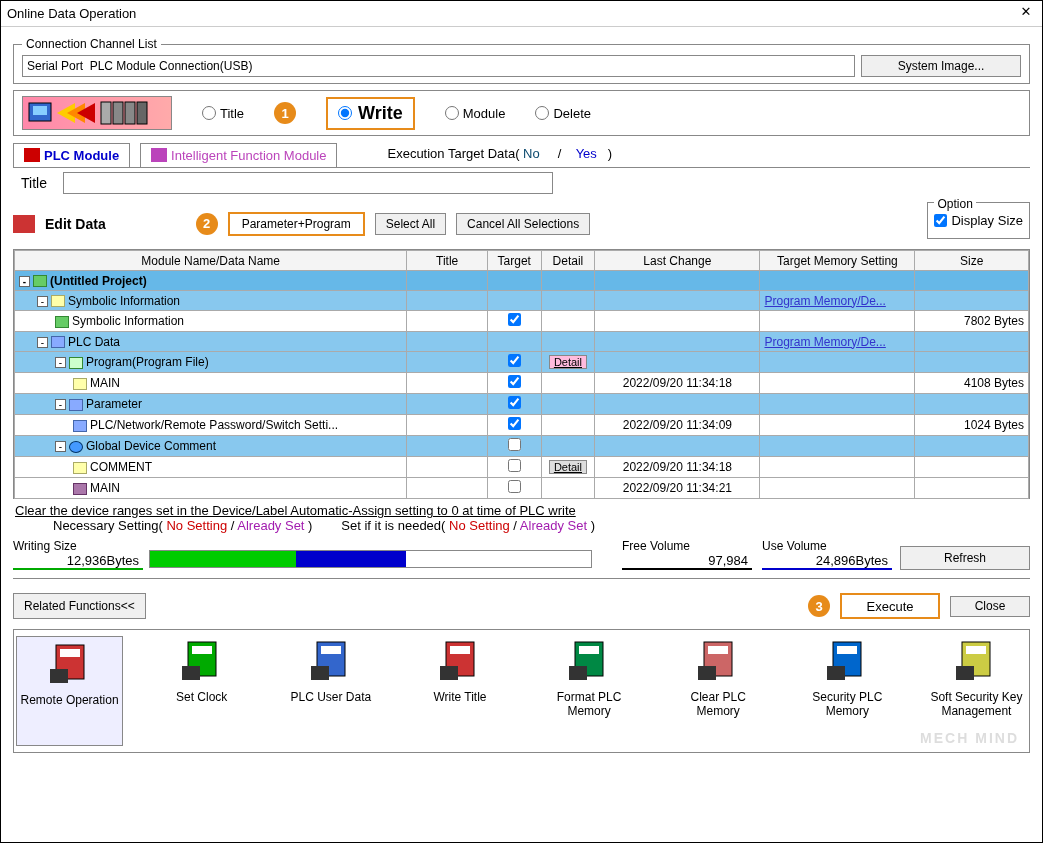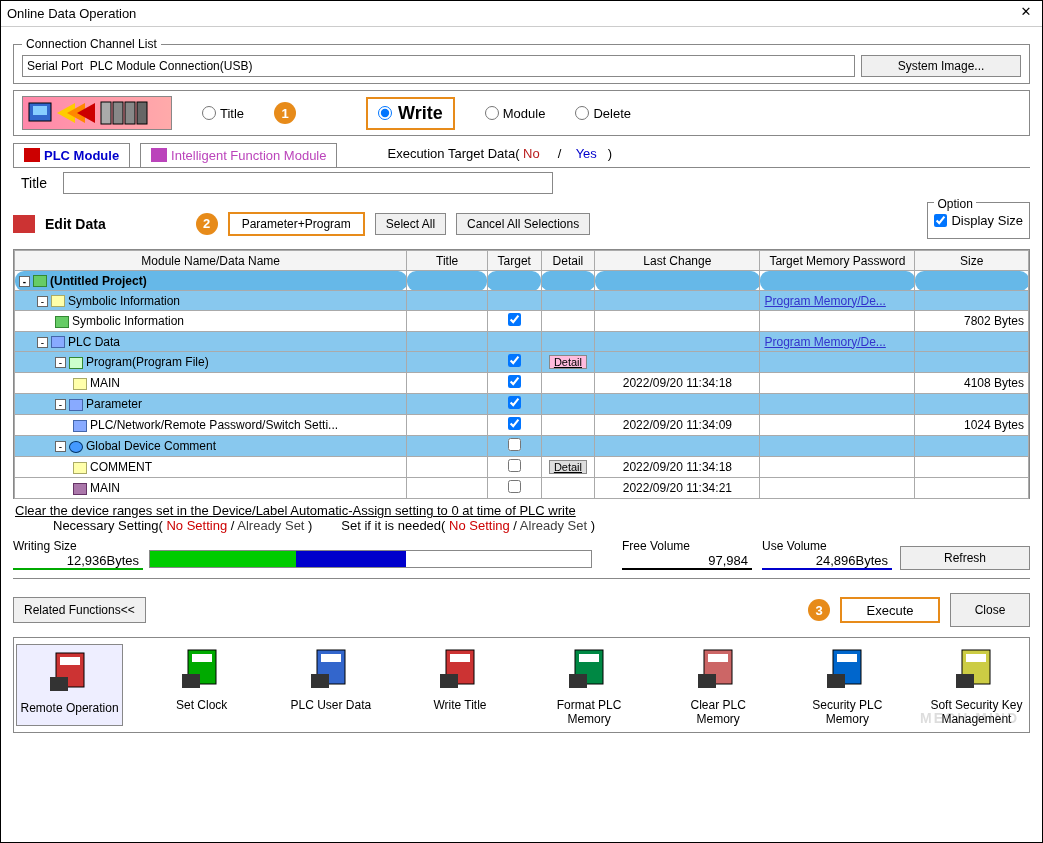--- a/index.html
+++ b/index.html
@@ -14,32 +14,32 @@
 legend { font-size: 12px; padding: 0 4px; }
 
 .channel-row { display: flex; gap: 6px; }
 .channel-input { flex: 1; height: 22px; border: 1px solid #888; padding: 2px 4px; font-size: 12px; background: #fff; }
 .btn { height: 22px; padding: 0 10px; border: 1px solid #888; background: #f0f0f0; font-size: 12px; cursor: pointer; }
 .system-image-btn { width: 160px; }
 
 .op-row { display: flex; align-items: center; border: 1px solid #888; padding: 4px 8px; gap: 30px; height: 46px; margin-bottom: 4px; }
 .op-row label { display: flex; align-items: center; gap: 4px; font-size: 13px; }
 .op-row input[type=radio] { width: 14px; height: 14px; }
-.write-box { border: 2px solid #e78b1a; padding: 4px 10px; font-size: 18px; font-weight: bold; display: flex; align-items: center; gap: 6px; margin-left: 40px; }
+.write-box { border: 2px solid #e78b1a; padding: 4px 10px; font-size: 18px; font-weight: bold; display: flex; align-items: center; gap: 6px; }
 .num-badge { width: 22px; height: 22px; border-radius: 50%; background: #e78b1a; color: #fff; display: inline-flex; align-items: center; justify-content: center; font-size: 13px; font-weight: bold; }
 
 .transfer-img { width: 150px; height: 34px; background: linear-gradient(90deg,#f8a,#faa); border: 1px solid #888; display: flex; align-items: center; justify-content: center; }
 .transfer-img svg { width: 140px; height: 28px; }
 
 .tabs-row { display: flex; align-items: center; gap: 10px; border-bottom: 1px solid #888; height: 28px; position: relative; margin-bottom: 4px; }
 .tab { display: flex; align-items: center; gap: 4px; padding: 4px 10px; border: 1px solid #888; border-bottom: none; background: #fff; font-size: 13px; position: relative; top: 1px; }
 .tab.active { font-weight: bold; color: #00c; }
 .tab .tab-icon { width: 16px; height: 14px; background: #c00; display: inline-block; }
 .exec-target { font-size: 13px; margin-left: 40px; }
-.exec-target .no { color: #b91c1c; }
+.exec-target .no { color: #0c4a6e; }
 .exec-target .yes { color: #00c; }
 
 .title-row { display: flex; align-items: center; gap: 16px; margin: 4px 0 8px 8px; }
 .title-row .lbl { font-size: 14px; }
 .title-input { width: 490px; height: 22px; border: 1px solid #888; background: #fff; }
 
 .edit-row { display: flex; align-items: center; gap: 10px; margin-bottom: 4px; }
 .edit-icon { width: 22px; height: 18px; background: #c33; display: inline-block; }
 .edit-lbl { font-size: 14px; font-weight: bold; }
 .param-btn { border: 2px solid #e78b1a; height: 24px; padding: 0 12px; background: #fff; font-size: 12px; }
@@ -53,59 +53,59 @@
 .grid th, .grid td { border: 1px solid #aaa; font-size: 12px; padding: 2px 4px; height: 20px; overflow: hidden; white-space: nowrap; text-overflow: ellipsis; }
 .grid th { background: #f4f4f4; font-weight: normal; text-align: center; }
 .grid .col-name { width: 380px; }
 .grid .col-title { width: 78px; }
 .grid .col-target { width: 52px; text-align: center; }
 .grid .col-detail { width: 52px; text-align: center; }
 .grid .col-change { width: 160px; text-align: center; }
 .grid .col-mem { width: 150px; }
 .grid .col-size { width: 110px; text-align: right; }
 .grid tr.sel td { background: #88c8ee; }
-.grid tr.sel-hdr td { background: #66b8e8; font-weight: bold; border-radius: 9px; }
+.grid tr.sel-hdr td { background: #66b8e8; font-weight: bold; }
 .grid td.name-cell { padding-left: 4px; }
 .tree-indent { display: inline-block; }
 .tree-box { display: inline-block; width: 11px; height: 11px; border: 1px solid #666; text-align: center; line-height: 9px; font-size: 10px; margin-right: 3px; background: #fff; }
 .row-icon { display: inline-block; width: 14px; height: 12px; background: #c33; vertical-align: middle; margin-right: 3px; border:1px solid #800; }
 .row-icon.doc { background: #ffa; border-color: #aa6; }
 .row-icon.gear { background: #8af; border-color: #46a; }
 .row-icon.chip { background: #6c6; border-color: #383; }
 .row-icon.mem { background: #a7a; border-color: #636; }
 .row-icon.globe { background: #49f; border-radius: 50%; border-color: #036; }
 .row-icon.prog { background: #cfc; border-color: #383; }
 .memlink { color: #33c; text-decoration: underline; }
 .detail-btn { background: #fbd; border: 1px solid #888; font-size: 11px; padding: 0 4px; text-decoration: underline; }
 .detail-btn.gray { background: #ddd; }
 
 .clear-note { font-size: 13px; margin: 4px 2px 0; text-decoration: underline; }
 .setting-line { font-size: 13px; margin: 0 0 6px 40px; }
 .setting-line .ns { color: #c00; }
-.setting-line .as { color: #404040; }
+.setting-line .as { color: #a21caf; }
 
 .vol-row { display: flex; align-items: flex-end; gap: 0; border-bottom: 1px solid #888; padding-bottom: 8px; margin-top: 6px; }
 .vol-block { text-align: right; }
 .vol-block .vl { font-size: 12px; display: block; text-align: left; }
 .vol-block .vv { font-size: 13px; border-bottom: 2px solid #0a0; padding: 0 4px; display: inline-block; min-width: 130px; text-align: right; }
 .vol-block.free .vv { border-bottom-color: #000; }
 .vol-block.use .vv { border-bottom-color: #00c; }
 .cap-bar { flex: 1; height: 18px; border: 1px solid #888; margin: 0 30px 2px 6px; position: relative; align-self: flex-end; background: #fff; }
 .cap-bar .seg { position: absolute; top: 0; bottom: 0; }
 .seg.g { left: 0; width: 33%; background: #0c0; }
 .seg.b { left: 33%; width: 25%; background: #00c; }
 .refresh-btn { width: 130px; height: 24px; margin-left: 8px; }
 
 .exec-row { display: flex; align-items: center; gap: 10px; margin: 14px 0 10px; }
 .exec-row .spacer { flex: 1; }
 .execute-btn { border: 2px solid #e78b1a; width: 100px; height: 26px; background: #fff; font-size: 13px; }
-.close-btn { width: 80px; height: 34px; }
+.close-btn { width: 80px; height: 21px; }
 .related-btn { height: 26px; padding: 0 10px; }
 
-.func-strip { border: 1px solid #888; padding: 6px 2px 6px; display: flex; gap: 28px; height: 96px; background: #fff; position: relative; overflow: hidden; }
+.func-strip { border: 1px solid #888; padding: 6px 2px 6px; display: flex; gap: 28px; height: 124px; background: #fff; position: relative; overflow: hidden; }
 .func-item { width: 110px; text-align: center; font-size: 12px; }
 .func-item .fic { width: 48px; height: 48px; margin: 0 auto 6px; display: flex; align-items: center; justify-content: center; }
 .func-item.sel { border: 1px solid #888; background: #eef; padding: 2px; width: 116px; }
 
 .watermark { position: absolute; right: 10px; bottom: 6px; font-size: 14px; color: rgba(120,120,120,0.25); letter-spacing: 2px; font-weight: bold; }
 </style>
 </head>
 <body>
 
 <div class="titlebar">
@@ -207,21 +207,21 @@
           <col class="col-mem">
           <col class="col-size">
       </colgroup>
       <thead>
         <tr>
           <th>Module Name/Data Name</th>
           <th>Title</th>
           <th>Target</th>
           <th>Detail</th>
           <th>Last Change</th>
-          <th>Target Memory Password</th>
+          <th>Target Memory Setting</th>
           <th>Size</th>
         </tr>
       </thead>
       <tbody id="grid-body">
           <tr class="sel-hdr">
             <td class="name-cell"><span class="tree-indent" style="width:0px"></span><span class="tree-box">-</span><span class="row-icon chip"></span><span>(Untitled Project)</span></td>
             <td></td>
             <td class="col-target"></td>
             <td class="col-detail"></td>
             <td class="col-change"></td>

